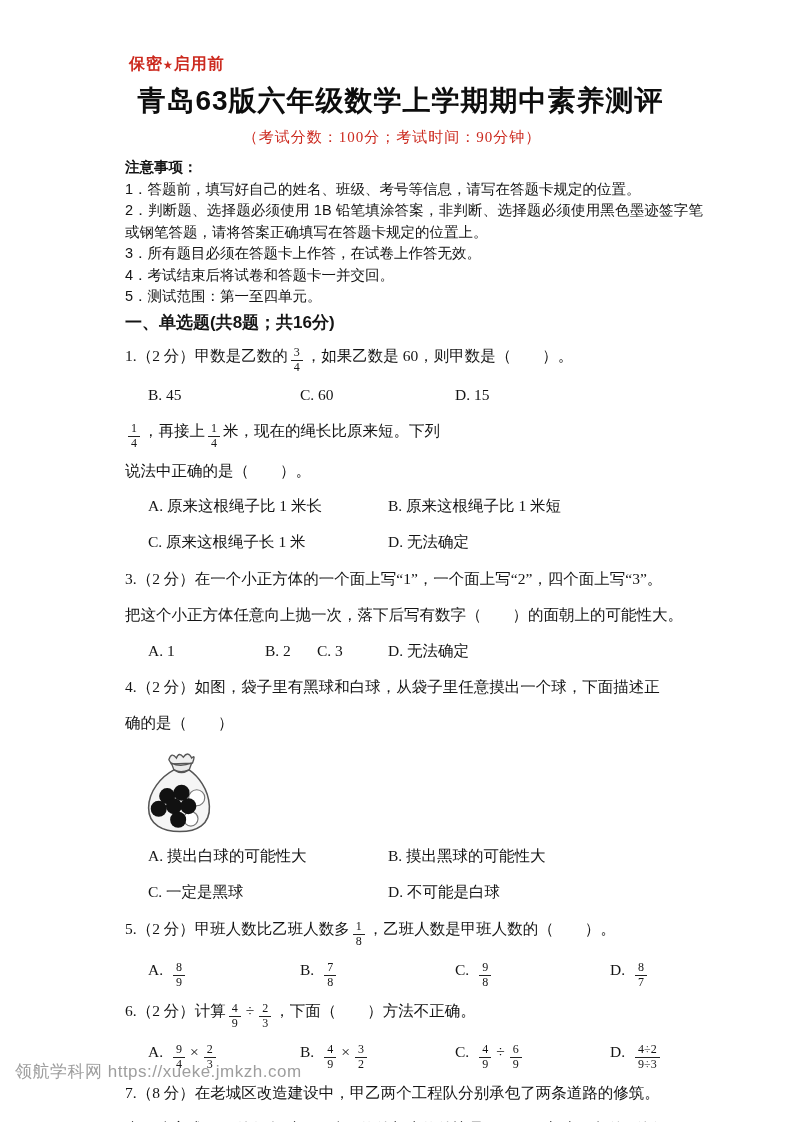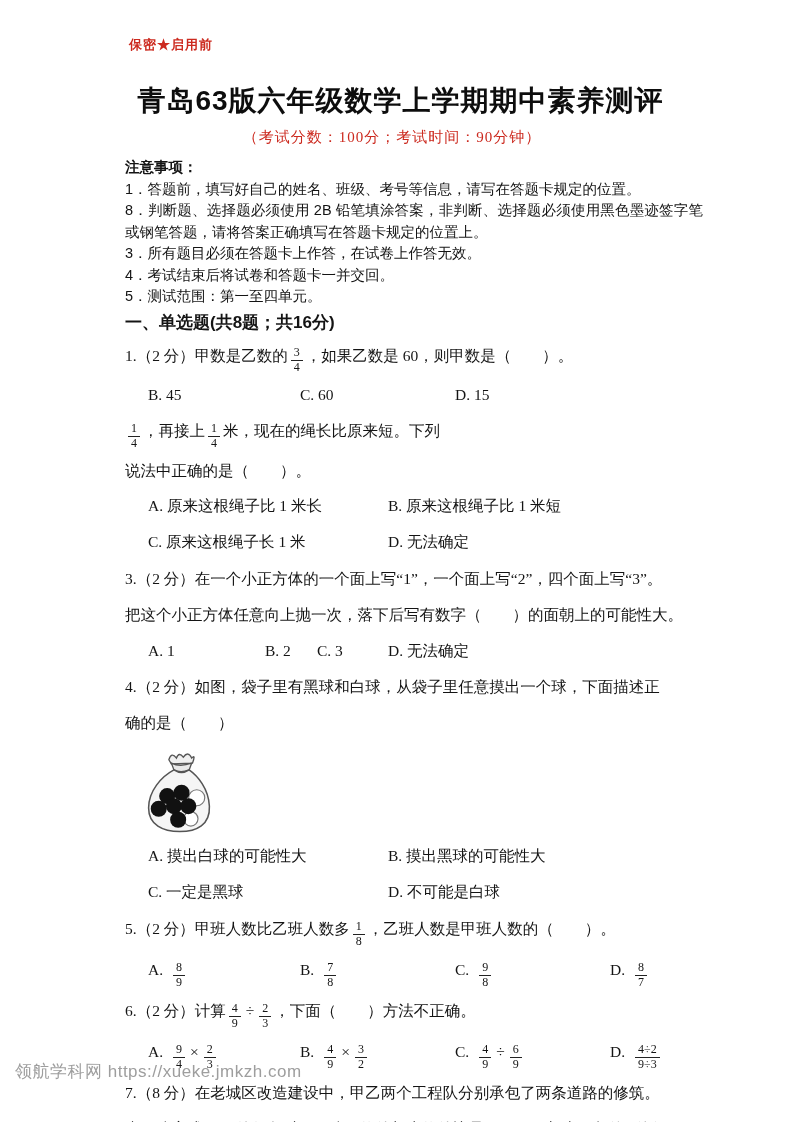--- a/index.html
+++ b/index.html
@@ -10,23 +10,23 @@
   html,body{margin:0;padding:0;background:#fff;}
   body{
     width:793px;height:1122px;
     font-family:"Liberation Serif",serif;
     color:var(--ink);
     overflow:hidden;
   }
   .page{position:relative;width:793px;height:1122px;background:#fff;}
 
   .classification{
-    position:absolute;left:129px;top:36px;
-    font-family:Liberation Sans, sans-serif;
-    font-weight:bold;font-size:13px;color:var(--red);
+    position:absolute;left:129px;top:54px;
+    font-family:Liberation Mono, monospace;
+    font-weight:bold;font-size:16px;color:var(--red);
     letter-spacing:1px;
   }
   .title{
     position:absolute;top:82px;left:8px;right:0;
     text-align:center;
     font-family:"Liberation Sans",sans-serif;
     font-weight:bold;font-size:28px;color:#0d0d0d;
     letter-spacing:1px;
   }
   .subtitle{
@@ -92,21 +92,21 @@
 
   <div class="classification">保密★启用前</div>
   <div class="title">青岛63版六年级数学上学期期中素养测评</div>
   <div class="subtitle">（考试分数：100分；考试时间：90分钟）</div>
 
   <div class="flow">
 
     <div class="notes">
       <div class="notes-title">注意事项：</div>
       <div class="note-item">1．答题前，填写好自己的姓名、班级、考号等信息，请写在答题卡规定的位置。</div>
-      <div class="note-item">8．判断题、选择题必须使用 2B 铅笔填涂答案，非判断、选择题必须使用黑色墨迹签字笔或钢笔答题，请将答案正确填写在答题卡规定的位置上。</div>
+      <div class="note-item">2．判断题、选择题必须使用 1B 铅笔填涂答案，非判断、选择题必须使用黑色墨迹签字笔或钢笔答题，请将答案正确填写在答题卡规定的位置上。</div>
       <div class="note-item">3．所有题目必须在答题卡上作答，在试卷上作答无效。</div>
       <div class="note-item">4．考试结束后将试卷和答题卡一并交回。</div>
       <div class="note-item">5．测试范围：第一至四单元。</div>
     </div>
 
     <div class="section-title">一、单选题(共8题；共16分)</div>
 
     <div class="q">
       <div class="qline tall">
         <span>1.（2 分）甲数是乙数的</span><span class="frac"><span class="num">3</span><span class="den">4</span></span><span>，如果乙数是 60，则甲数是（　　）。</span>

